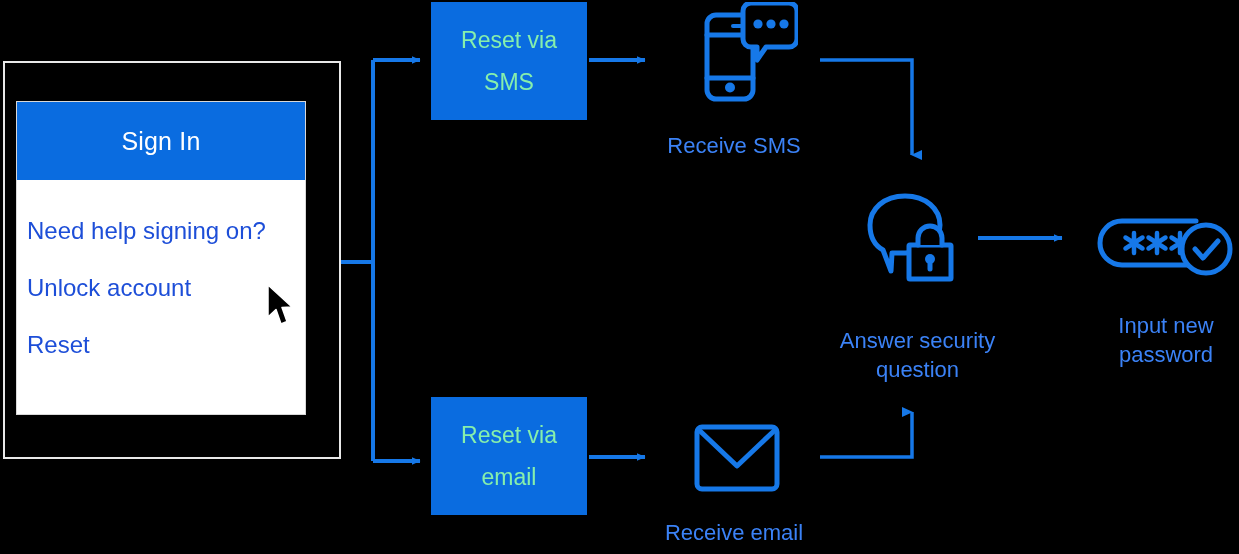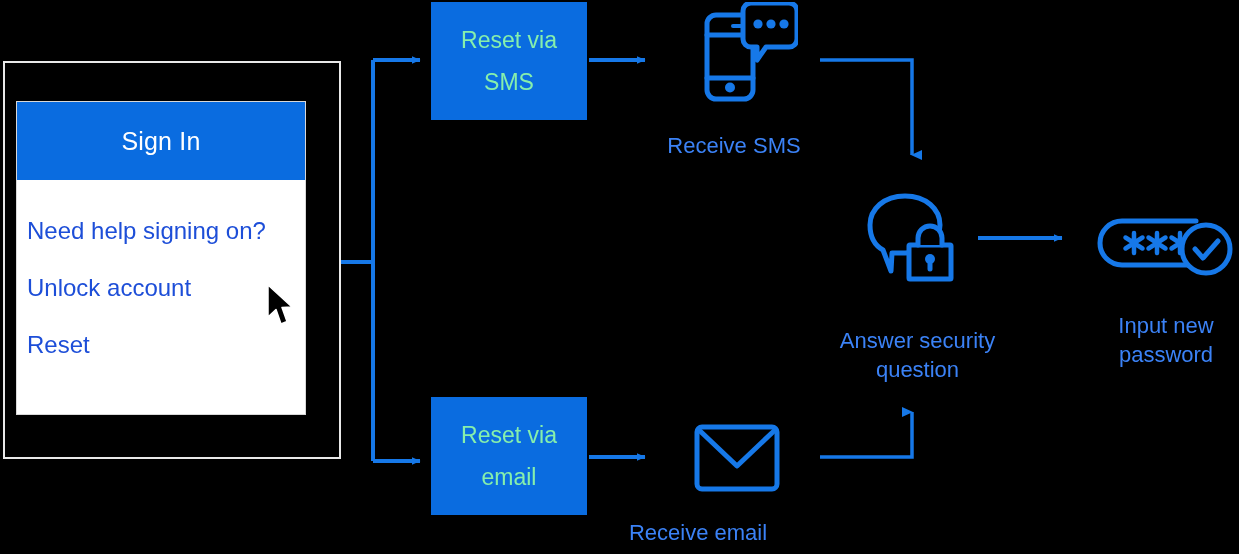--- a/index.html
+++ b/index.html
@@ -59,21 +59,21 @@
   #icon-envelope{left:694px;top:424px;width:86px;height:68px;}
   #icon-security{left:862px;top:192px;width:96px;height:100px;}
   #icon-password{left:1096px;top:214px;width:140px;height:64px;}
 
   
   .caption{
     position:absolute;color:#3b82f6;font-size:22px;line-height:29px;
     text-align:center;font-weight:400;white-space:pre-line;
   }
   #cap-sms{left:634px;top:131px;width:200px;}
-  #cap-email{left:598px;top:518px;width:200px;}
+  #cap-email{left:634px;top:518px;width:200px;}
   #cap-security{left:810px;top:326px;width:215px;}
   #cap-password{left:1086px;top:311px;width:160px;}
 </style>
 </head>
 <body>
 
 <div id="stage">
 
   <svg class="wires" viewBox="0 0 1239 554" width="1239" height="554">
     <defs>

